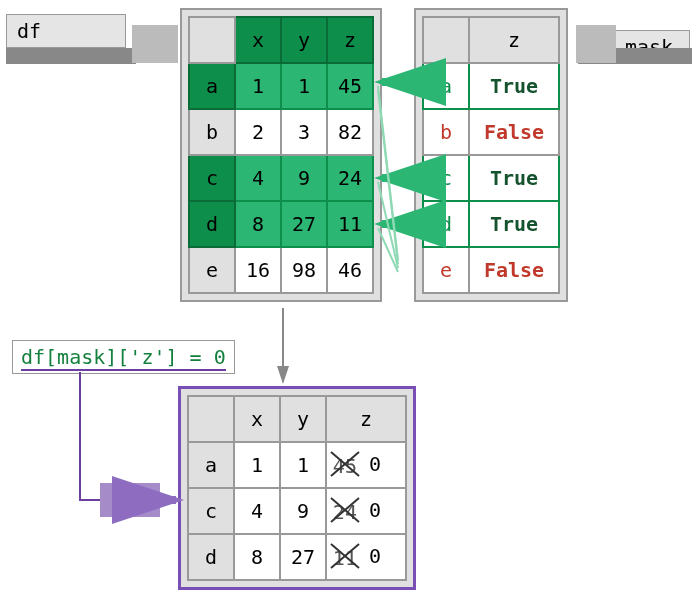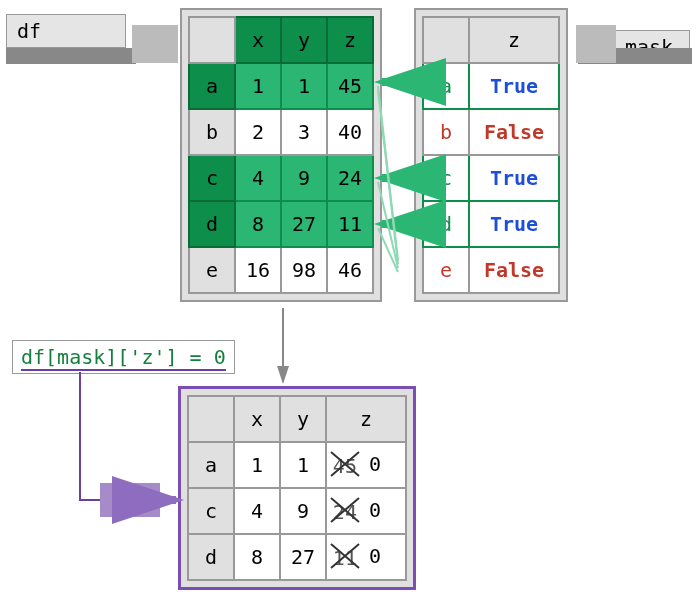--- a/index.html
+++ b/index.html
@@ -51,21 +51,21 @@
   }
   th { background: #e0e0e0; }
   .corner { background: #e0e0e0; }
   .sel-head { background: #0d8e4a; color: #000; border-color:#0a6b37; }
   .sel-idx  { background: #0d8e4a; color: #000; border-color:#0a6b37; }
   .sel-cell { background: #2bb673; color: #000; border-color:#0d8e4a; }
   .mask-table td.idx { color: #000; }
   .mask-table td.idx.t { color: #0d8e4a; }
   .mask-table td.idx.f { color: #c0392b; }
   .mask-table td.val { width: 90px; }
-  .mask-table td.val.t { color: #1d4ed8; font-weight: bold; margin-left: 11px; }
+  .mask-table td.val.t { color: #14532d; font-weight: bold; margin-left: 11px; }
   .mask-table td.val.f { color: #c0392b; font-weight: bold; }
   .mask-table tr.t td { border-color: #0d8e4a; }
   .result-table td.zcell { width: 80px; position: relative; text-align: right; padding-right: 24px; }
   .result-table th.zhead { width: 80px; }
   .strike {
     position: relative;
     display: inline-block;
     color: #555;
     margin-right: 12px;
     vertical-align: middle;
@@ -106,21 +106,21 @@
     <tr>
       <th class="sel-idx">a</th>
       <td class="sel-cell">1</td>
       <td class="sel-cell">1</td>
       <td class="sel-cell">45</td>
     </tr>
     <tr>
       <th>b</th>
       <td>2</td>
       <td>3</td>
-      <td>40</td>
+      <td>82</td>
     </tr>
     <tr>
       <th class="sel-idx">c</th>
       <td class="sel-cell">4</td>
       <td class="sel-cell">9</td>
       <td class="sel-cell">24</td>
     </tr>
     <tr>
       <th class="sel-idx">d</th>
       <td class="sel-cell">8</td>

